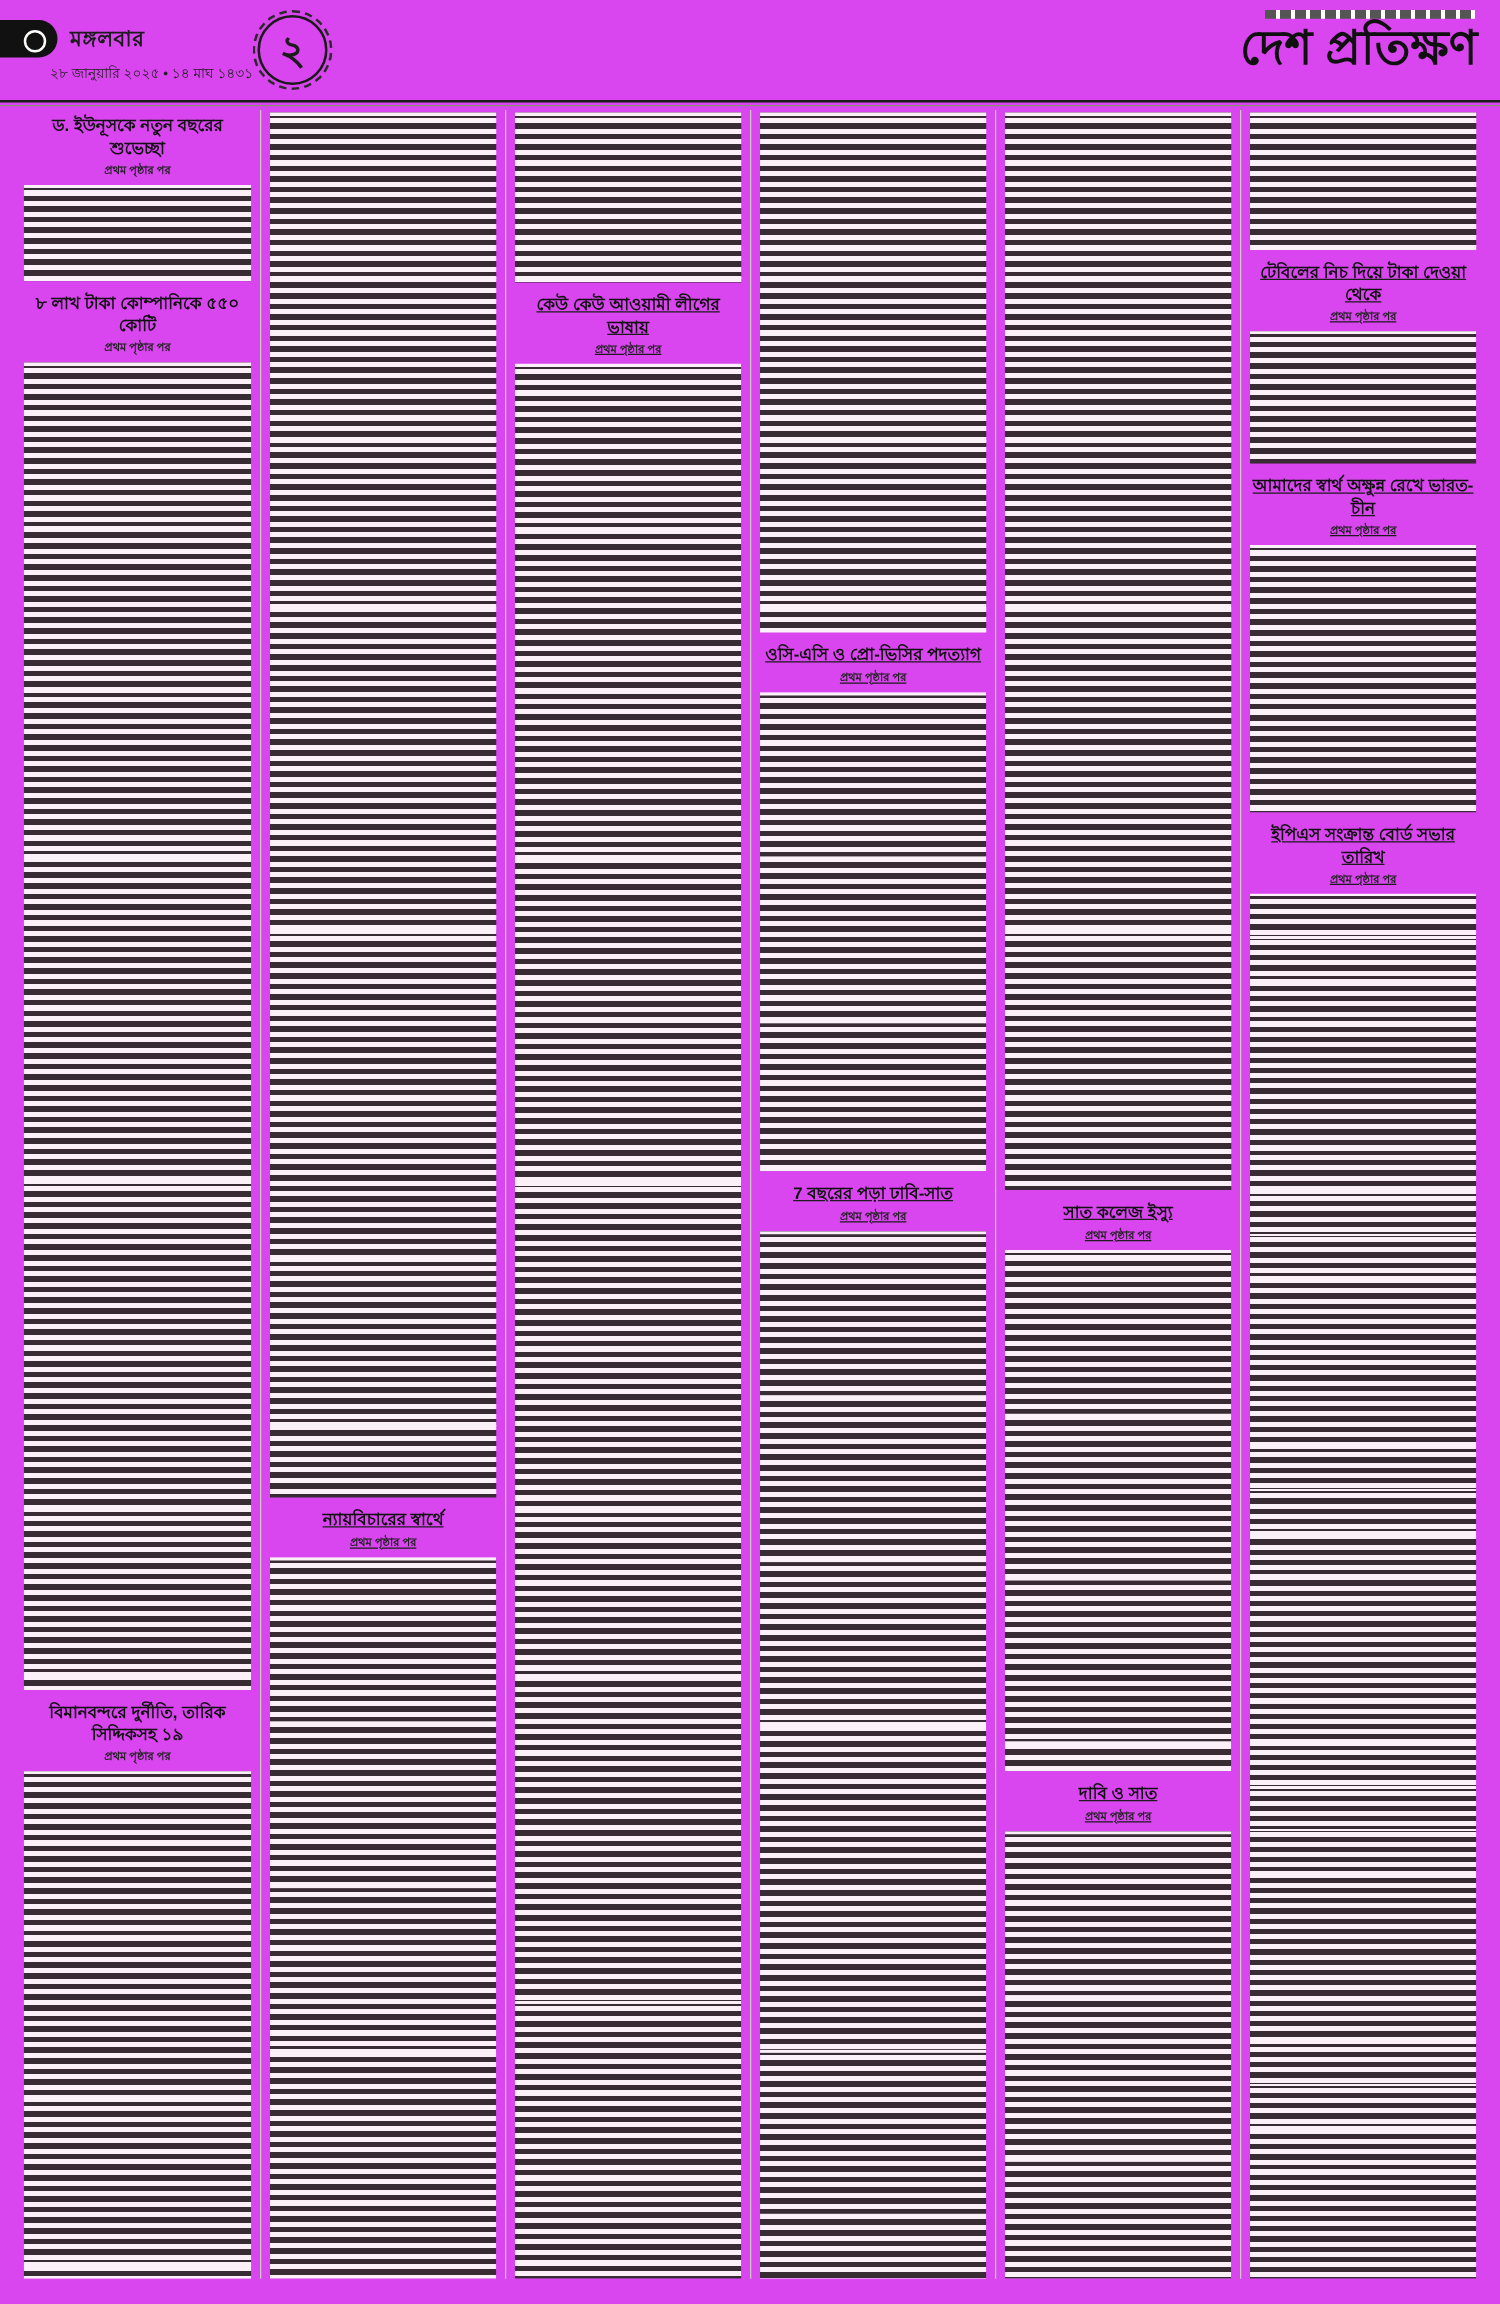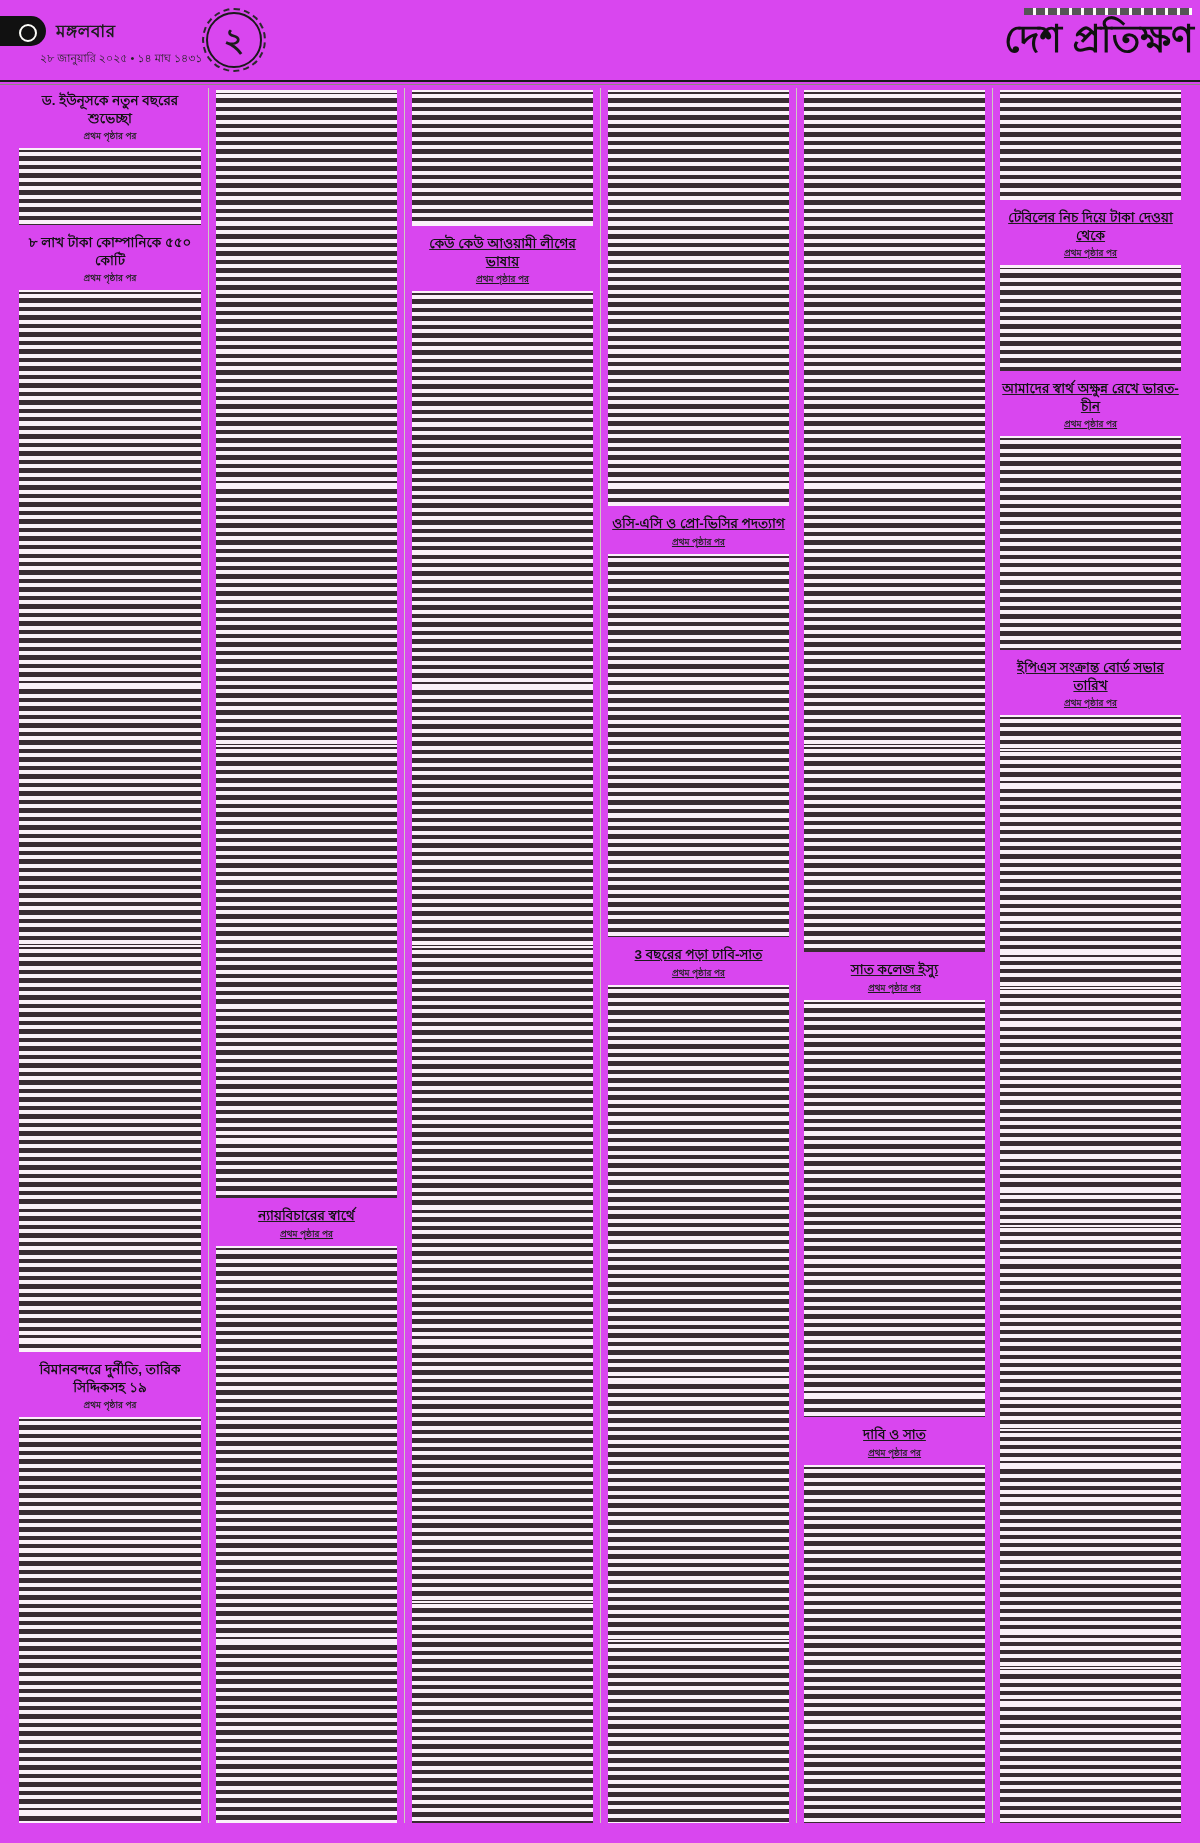--- a/index.html
+++ b/index.html
@@ -25,21 +25,21 @@
     border:2px solid #1a1a1a; display:flex; align-items:center; justify-content:center;
   }
   .page-badge::before {
     content:""; position:absolute; inset:-6px; border-radius:50%; border:2px dashed #2a2a2a;
   }
   .page-badge span { font-size:32px; font-weight:bold; line-height:1; }
   .section-title {
     position:absolute; left:288px; top:12px; font-size:42px; font-weight:bold;
     letter-spacing:1px; color:#111; white-space:nowrap;
   }
-  .paper-logo { position:absolute; right:6px; top:6px; text-align:left; }
+  .paper-logo { position:absolute; right:18px; top:6px; text-align:left; }
   .tagline-sim {
     width:168px; height:7px; margin:2px 2px 5px auto;
     background:repeating-linear-gradient(to right,#555 0 9px,#fdfdf9 9px 12px);
   }
   .paper-name { font-size:38px; font-weight:bold; color:#101010; line-height:1.05; white-space:nowrap; }
 
   
   .columns { display:flex; height:1749px; padding:6px 12px 8px; }
   .col { width:196px; padding:2px 7px 0; display:flex; flex-direction:column; overflow:hidden; }
   .col + .col { border-left:1px solid #cfcac1;text-decoration:underline; }
@@ -124,21 +124,21 @@
     </section>
 
     <section class="col">
       <div class="sim" style="height:416px"></div>
       <article class="art" style="height:424px">
         <h2 class="hl">ওসি-এসি ও প্রো-ভিসির পদত্যাগ</h2>
         <div class="cont">প্রথম পৃষ্ঠার পর</div>
         <div class="sim"></div>
       </article>
       <article class="art" style="flex:1">
-        <h2 class="hl">3 বছরের পড়া ঢাবি-সাত</h2>
+        <h2 class="hl">7 বছরের পড়া ঢাবি-সাত</h2>
         <div class="cont">প্রথম পৃষ্ঠার পর</div>
         <div class="sim"></div>
       </article>
     </section>
 
     <section class="col">
       <div class="sim" style="height:862px"></div>
       <article class="art" style="height:458px">
         <h2 class="hl">সাত কলেজ ইস্যু</h2>
         <div class="cont">প্রথম পৃষ্ঠার পর</div>

